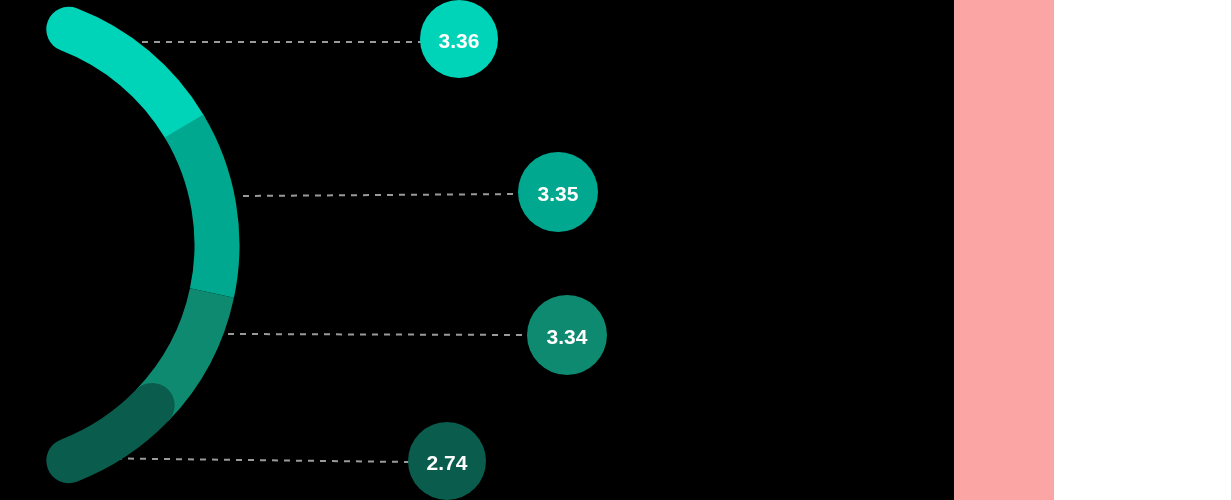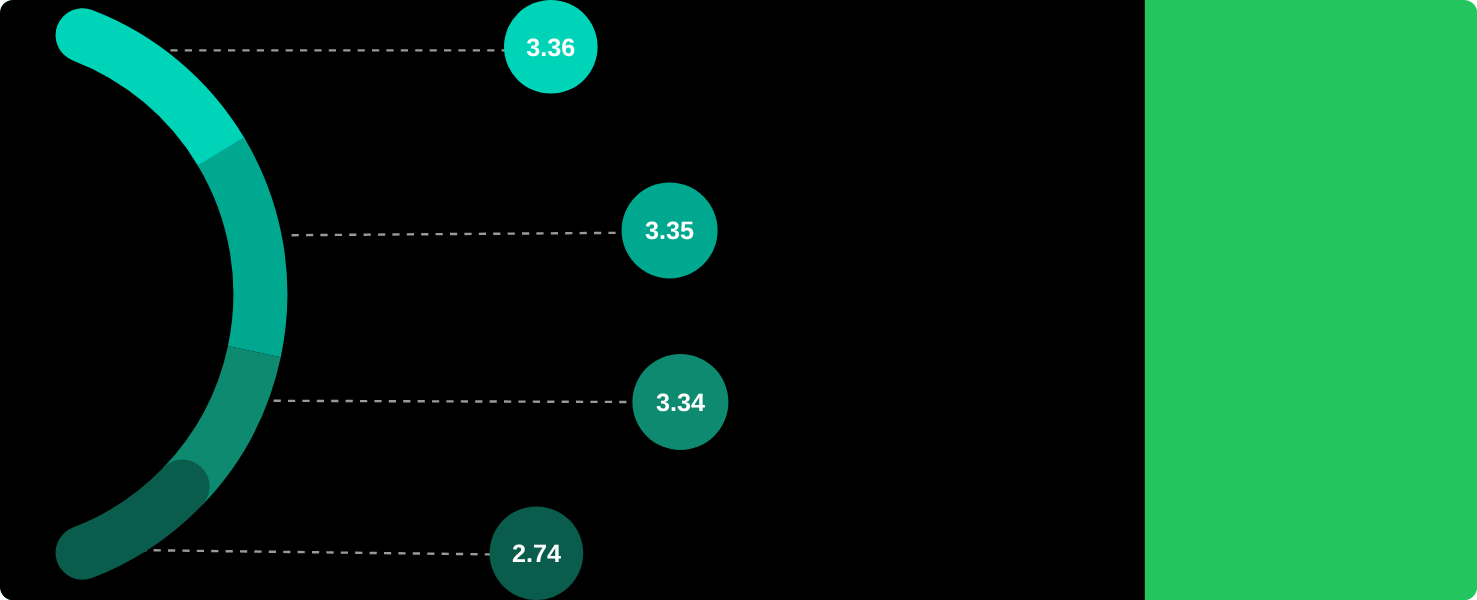--- a/index.html
+++ b/index.html
@@ -40,21 +40,21 @@
     font-size: 21px;
     fill: #ffffff;
     text-anchor: middle;
     dominant-baseline: central;
     paint-order: stroke;
   }
 </style>
 </head>
 <body>
 
-<div id="stage" style="width: 1231px; height: 500px; background: #22c55e; border-radius: 11px;">
+<div id="stage" style="width: 1054px; height: 500px; background: #fca5a5;">
 
   <div id="panel" style="width: 954px; height: 500px; background: rgb(0, 0, 0);"></div>
 
   <svg id="chart-svg" viewBox="0 0 1231 500" xmlns="http://www.w3.org/2000/svg">
 
     <g id="leader-lines">
         <line x1="130" y1="42" x2="424" y2="42" stroke="#9a9a9a" stroke-width="2" stroke-dasharray="6 6"></line>
         <line x1="243" y1="196" x2="520" y2="194" stroke="#9a9a9a" stroke-width="2" stroke-dasharray="6 6"></line>
         <line x1="228" y1="334" x2="529" y2="335" stroke="#9a9a9a" stroke-width="2" stroke-dasharray="6 6"></line>
         <line x1="80" y1="458" x2="409" y2="462" stroke="#9a9a9a" stroke-width="2" stroke-dasharray="6 6"></line>

